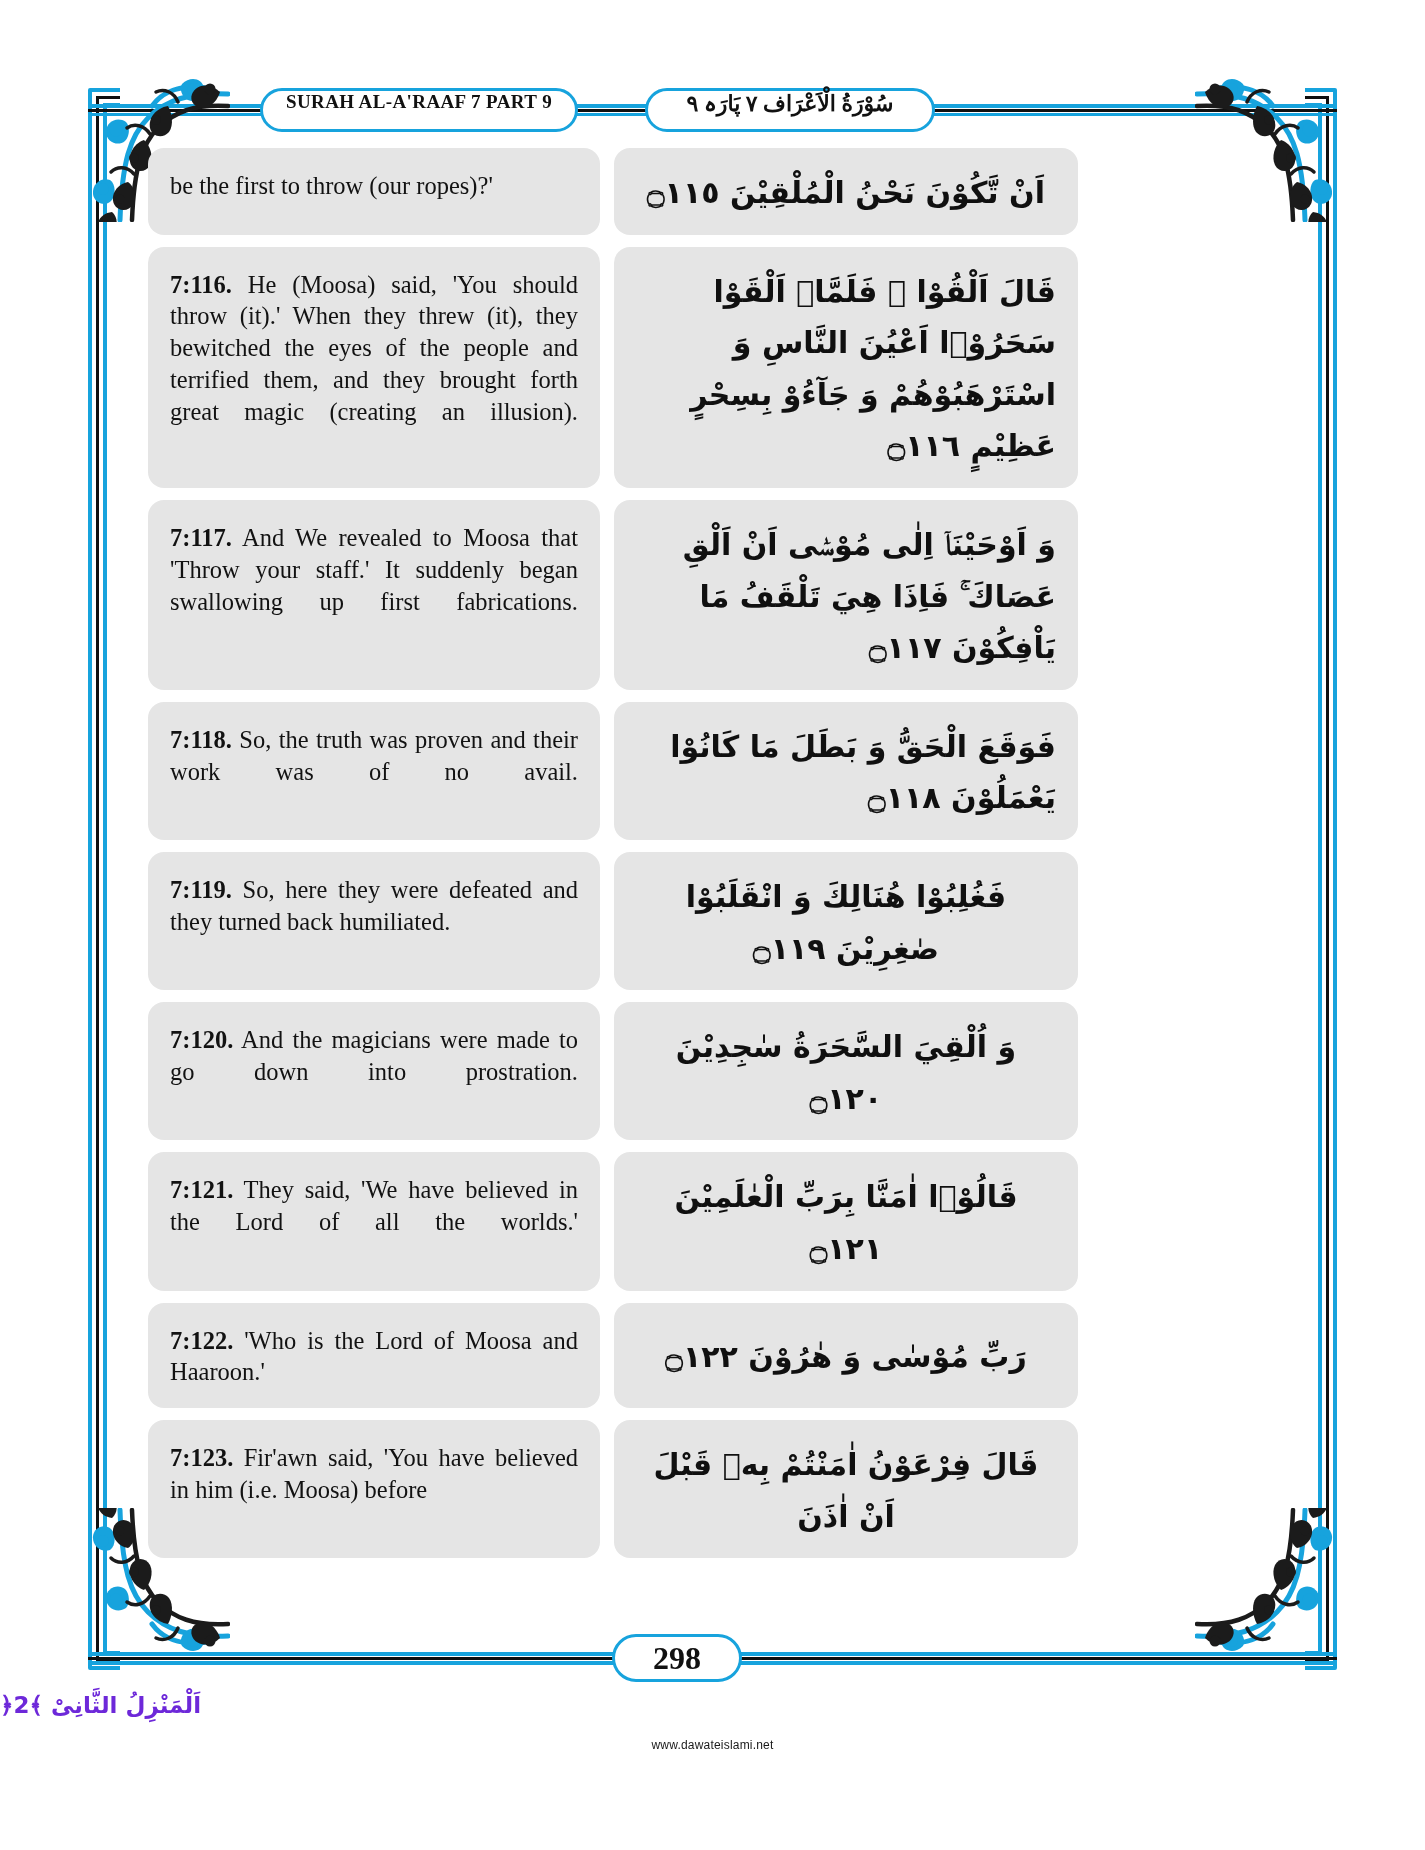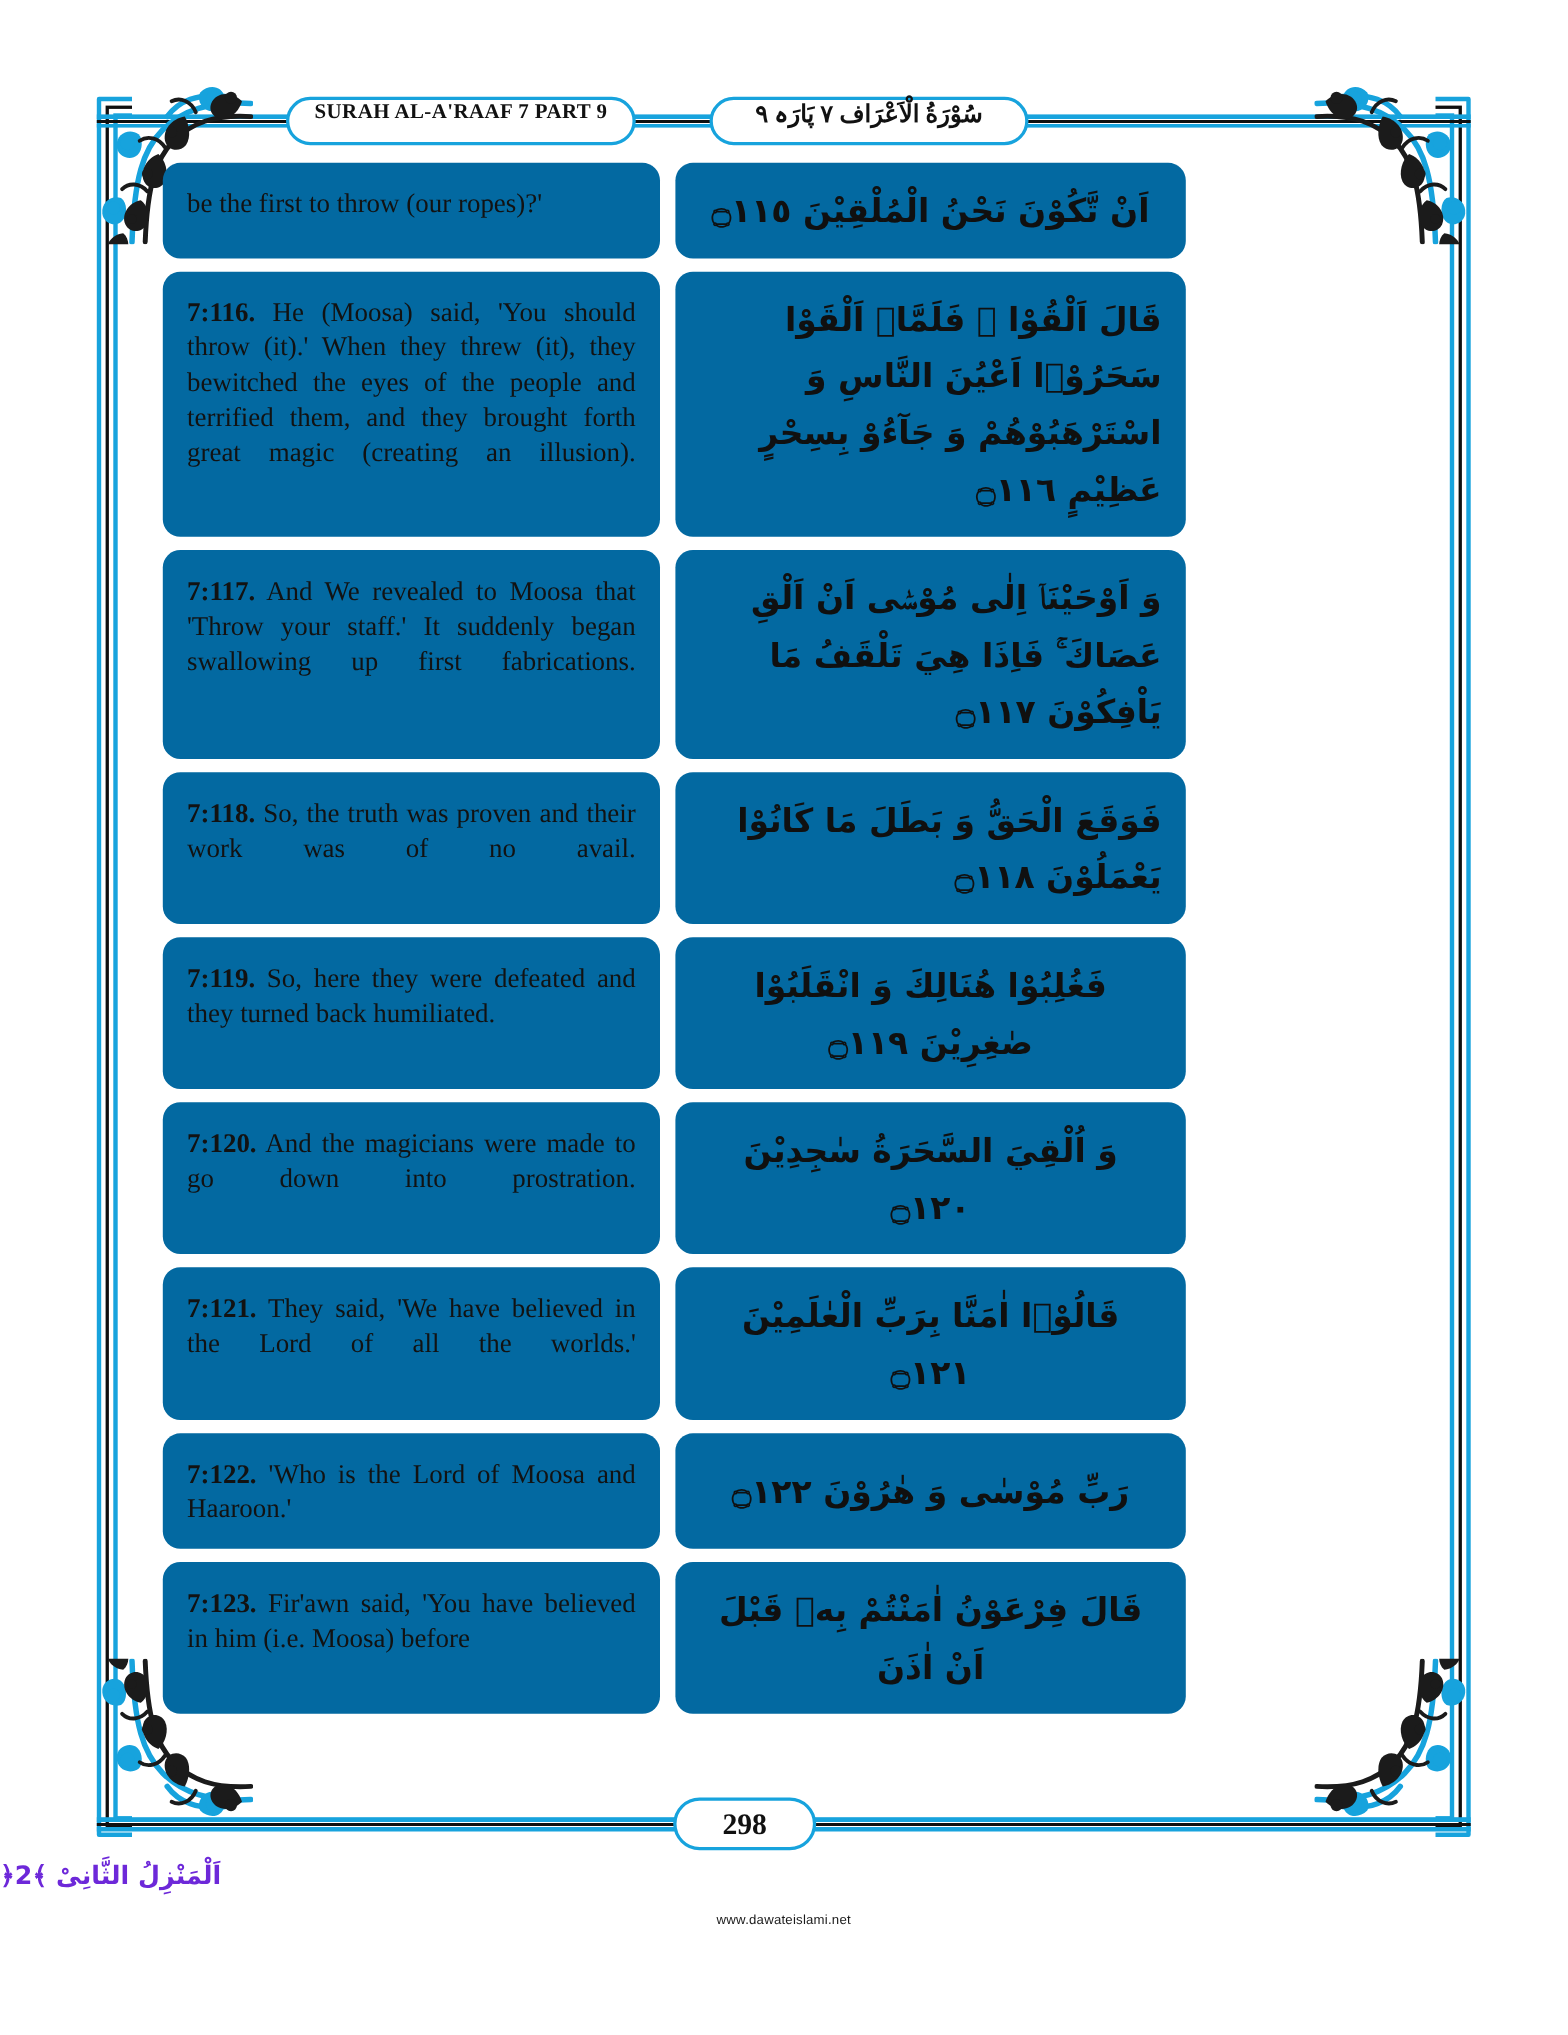--- a/index.html
+++ b/index.html
@@ -138,21 +138,21 @@
     border: 3.5px solid #17a3dd;
     border-radius: 26px;
     display: flex;
     align-items: center;
     justify-content: center;
     box-sizing: border-box;
   }
   .page-number {
     font-family: "Liberation Serif", serif;
     font-weight: bold;
-    font-size: 27px;
+    font-size: 32px;
     color: #111111;
   }
   .manzil-line {
     position: absolute;
     left: 0; right: 0;
     top: 1692px;
     text-align: left;
     font-family: "DejaVu Sans", sans-serif;
     font-weight: bold;
     font-size: 23px;
@@ -189,21 +189,21 @@
     top: 148px;
     width: 1130px;
   }
   .verse-row {
     display: flex;
     gap: 14px;
     margin-bottom: 12px;
     align-items: stretch;
   }
   .cell {
-    background: #0369a1;
+    background: #e5e5e5;
     border-radius: 16px;
     box-sizing: border-box;
   }
   .cell-en {
     width: 452px;
     padding: 22px 22px 20px 22px;
     display: flex;
     align-items: flex-start;
   }
   .cell-ar {

